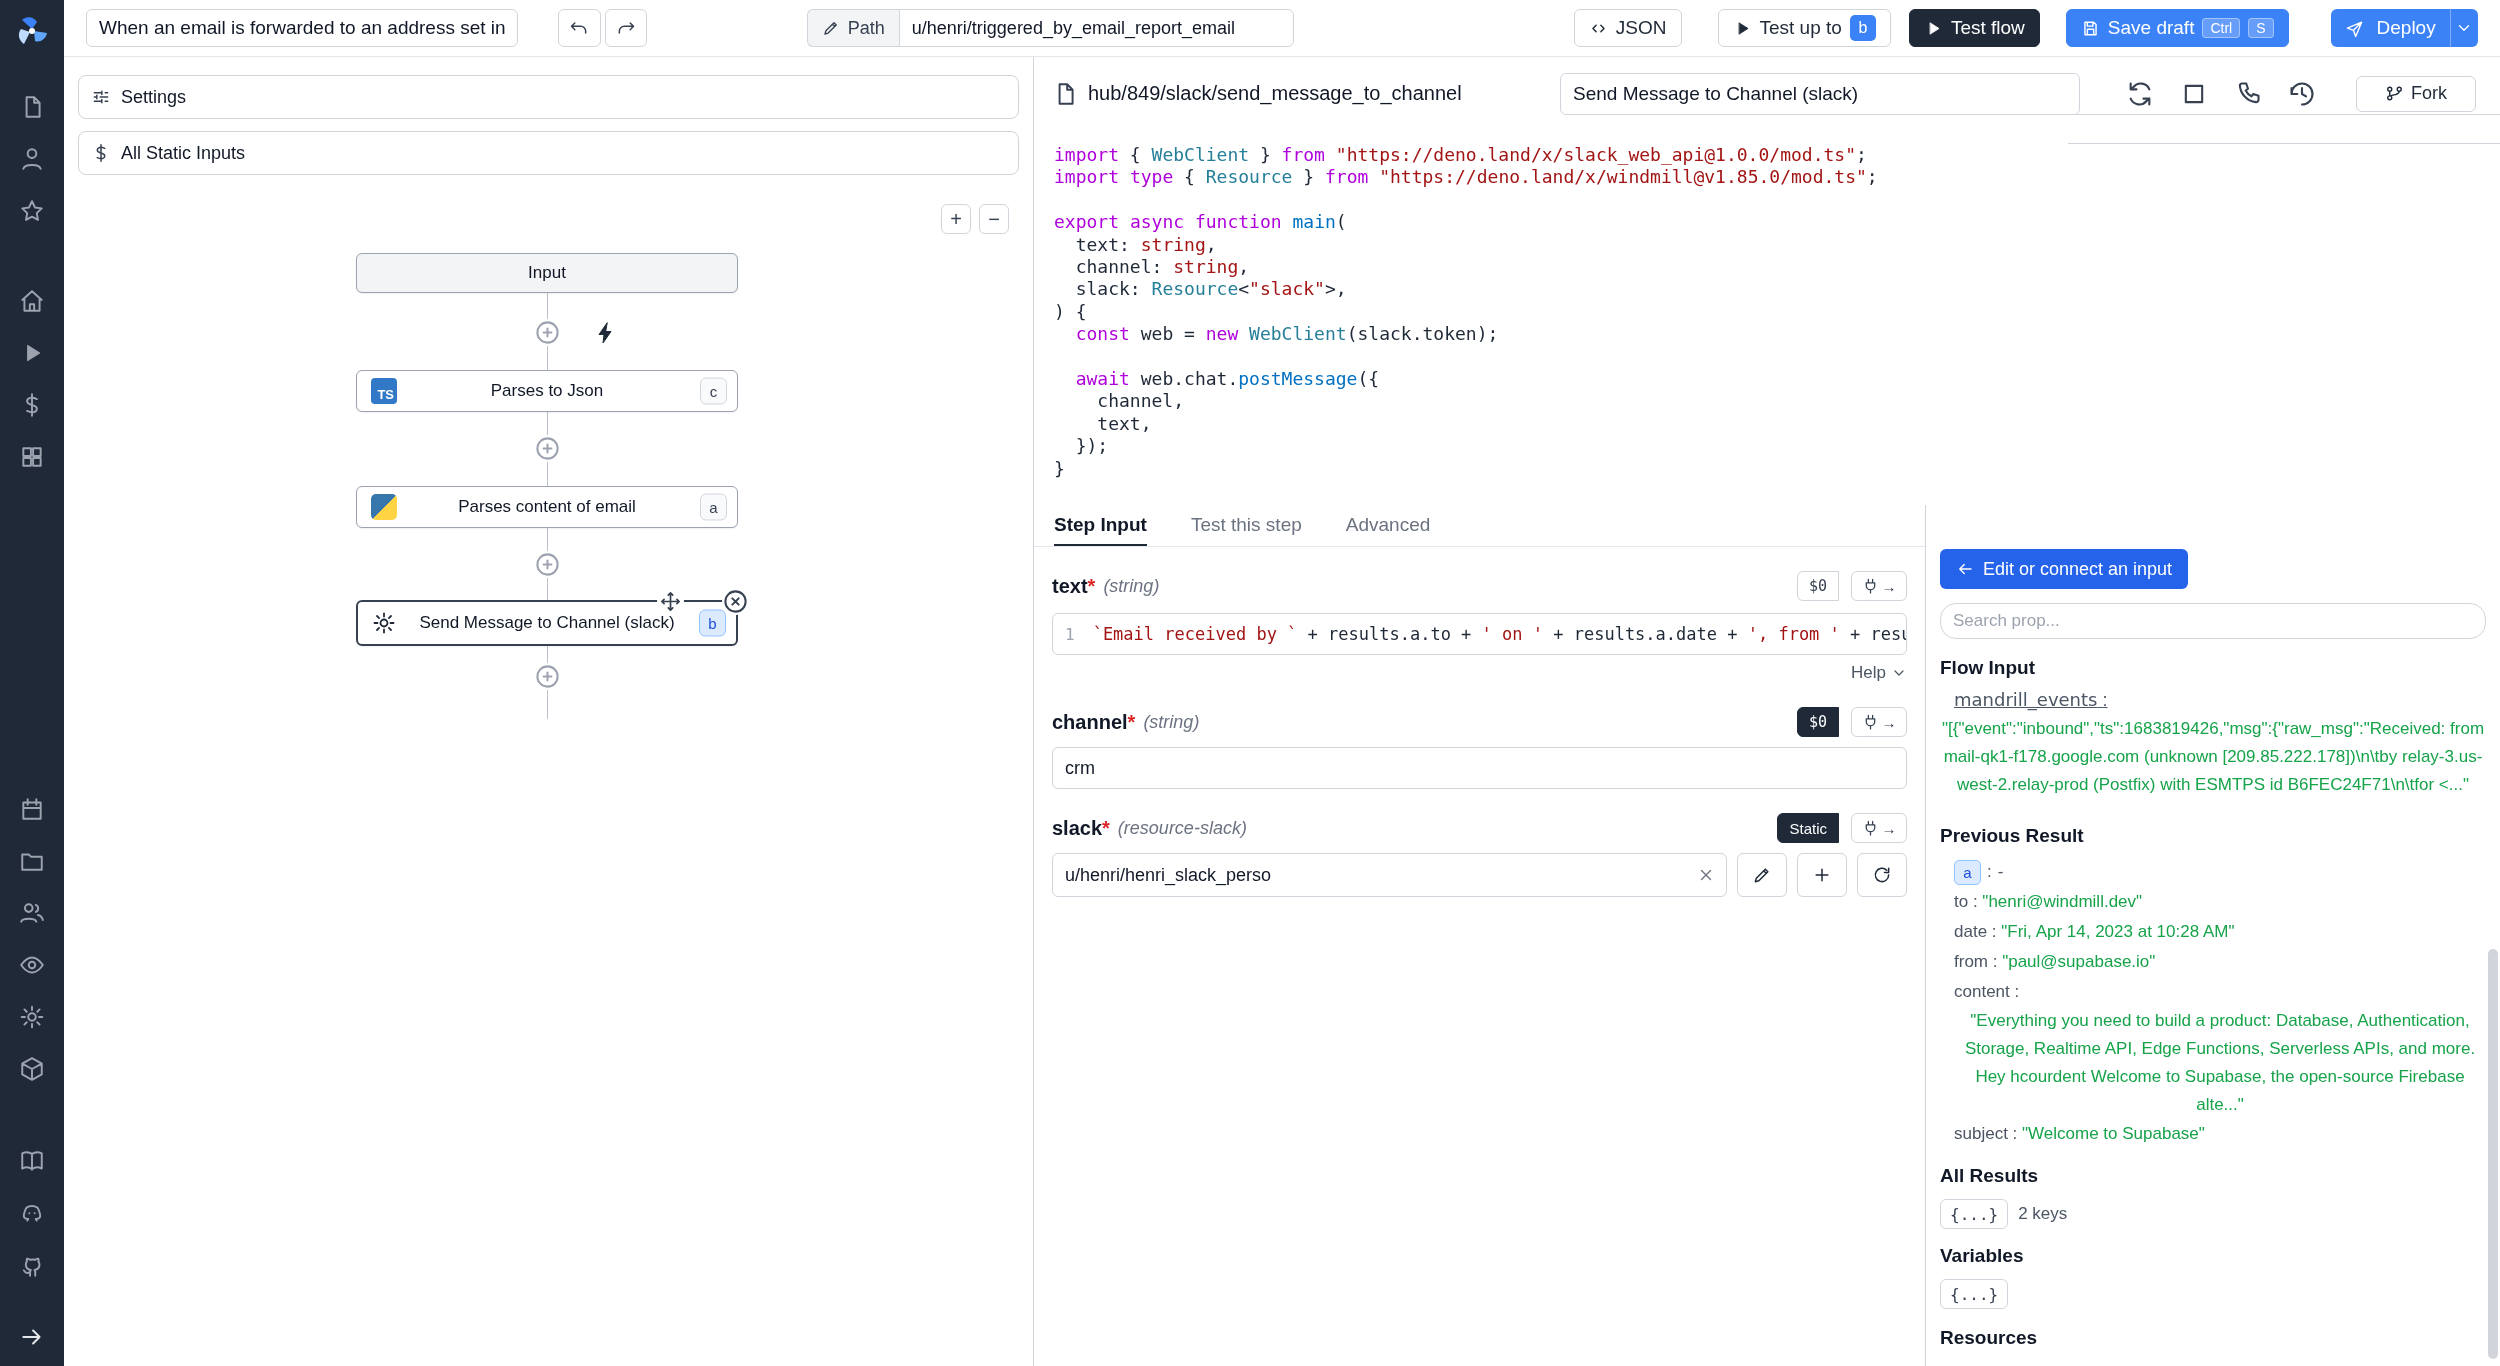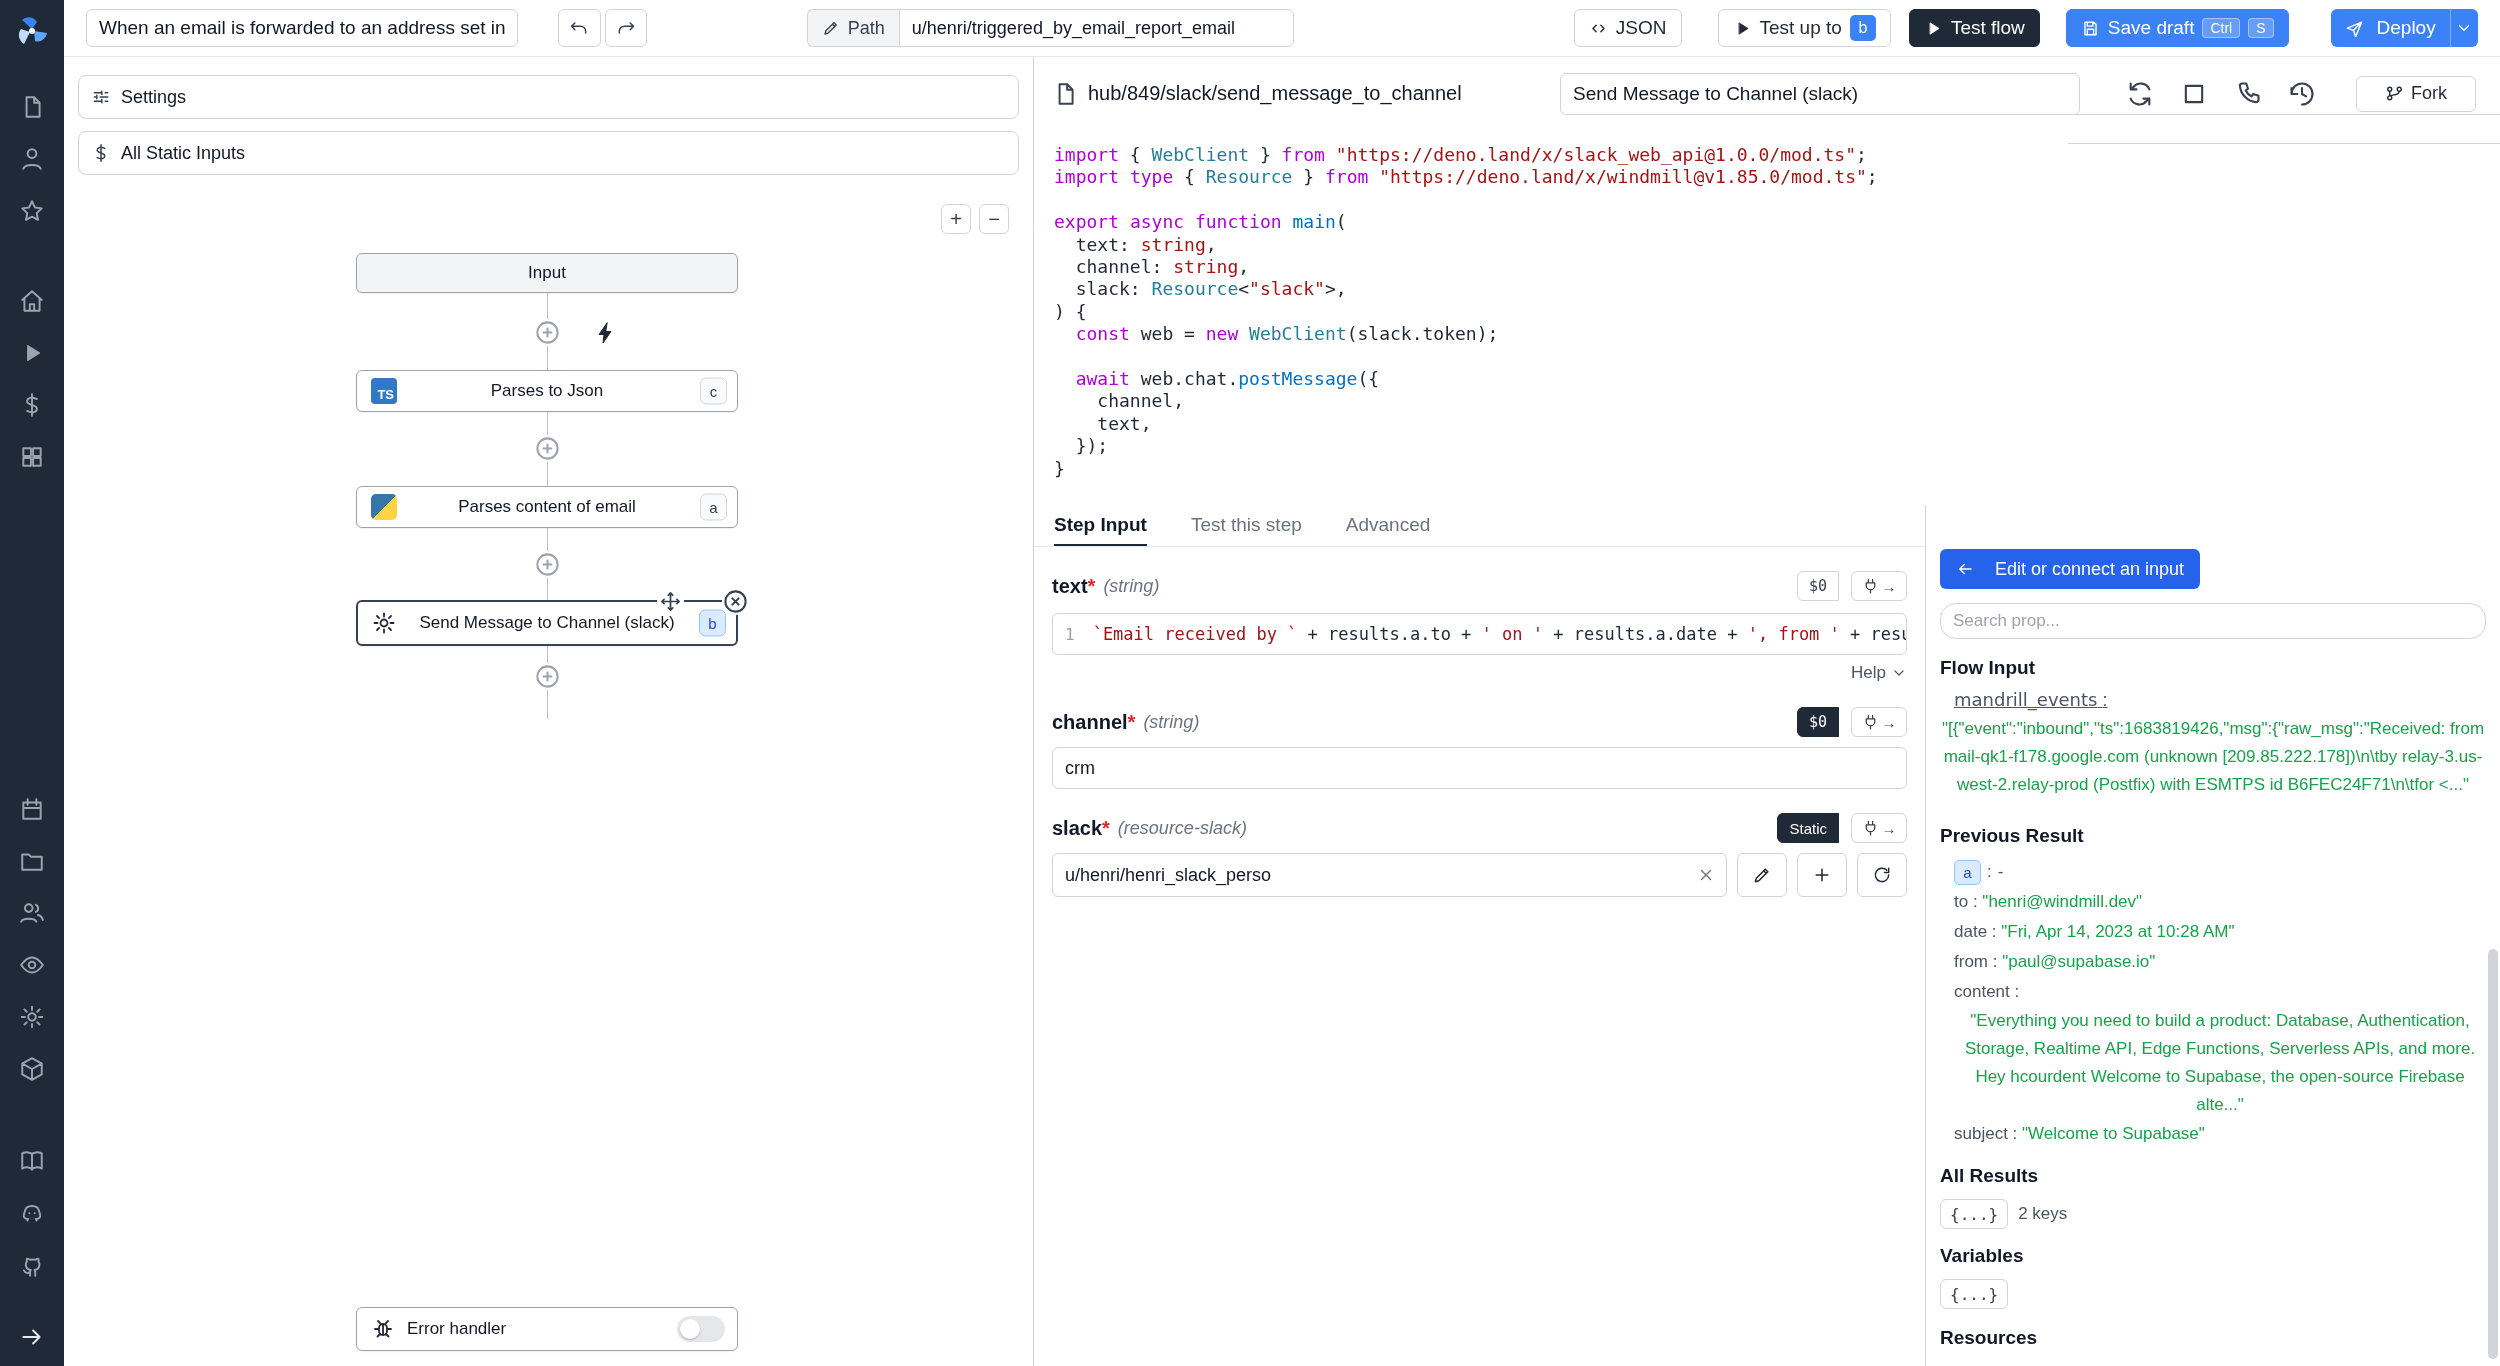--- a/index.html
+++ b/index.html
@@ -118,21 +118,21 @@
 .text-input{margin-top:10px;height:42px;border:1px solid #d1d5db;border-radius:6px;width:100%;padding:0 12px;font-size:18px;}
 .slack-row{margin-top:10px;display:flex;gap:10px;align-items:center;}
 .slack-wrap{flex:1;position:relative;}
 .slack-wrap input{width:100%;height:44px;border:1px solid #d1d5db;border-radius:6px;padding:0 40px 0 12px;font-size:18px;}
 .clear-x{position:absolute;right:12px;top:50%;transform:translateY(-50%);width:18px;height:18px;color:#6b7280;cursor:pointer;}
 .mini-btn{width:50px;height:44px;border:1px solid #d1d5db;border-radius:6px;display:flex;align-items:center;justify-content:center;color:#1f2937;background:#fff;cursor:pointer;flex:none;}
 .mini-btn .ic{width:20px;height:20px;}
 
 
 .props-col{width:574px;padding:0 14px;position:relative;overflow:hidden;}
-.edit-btn{margin-top:44px;height:40px;display:inline-flex;align-items:center;gap:21px;background:#2563eb;color:#fff;border-radius:6px;padding:0 16px;font-size:18px;cursor:pointer;}
+.edit-btn{margin-top:44px;height:40px;display:inline-flex;align-items:center;gap:9px;background:#2563eb;color:#fff;border-radius:6px;padding:0 16px;font-size:18px;cursor:pointer;}
 .edit-btn .ic{width:18px;height:18px;}
 .search-prop{margin-top:14px;width:100%;height:36px;border:1px solid #d1d5db;border-radius:16px;padding:0 12px;font-size:17px;}
 .sec-title{font-size:19px;font-weight:bold;color:#111827;}
 .mt18{margin-top:18px;}.mt26{margin-top:26px;}.mt16{margin-top:16px;}
 .prop-key-row{margin-top:10px;padding-left:14px;font-size:18px;color:#4b5563;cursor:pointer;text-decoration:underline;}
 .pkey{font-family:"DejaVu Sans",sans-serif;}
 .json-val{margin-top:4px;color:#16a34a;font-size:17px;line-height:28px;text-align:center;cursor:pointer;}
 .a-row{margin-top:10px;padding-left:14px;height:30px;display:flex;align-items:center;gap:6px;font-size:17px;color:#4b5563;cursor:pointer;}
 .a-chip{display:inline-flex;align-items:center;justify-content:center;min-width:27px;height:25px;border:1px solid #93c5fd;background:#dbeafe;color:#1d4ed8;border-radius:5px;font-size:15px;}
 .pr-row{padding-left:14px;line-height:30px;font-size:17px;color:#4b5563;cursor:pointer;}
@@ -415,29 +415,20 @@
         </span>
     </div>
 
     <div class="insert ins4 ic">
         <svg viewBox="0 0 24 24" fill="none" stroke="currentColor" stroke-width="1.8" stroke-linecap="round" stroke-linejoin="round">
           <path d="M12 21a9 9 0 1 0 0-18 9 9 0 0 0 0 18z M12 8.5v7 M8.5 12h7"></path>
         </svg>
       </div>
 
 
-    <div class="node node-err">
-      <span class="bug-icon ic">
-          <svg viewBox="0 0 24 24" fill="none" stroke="currentColor" stroke-width="1.8" stroke-linecap="round" stroke-linejoin="round">
-            <path d="M12 7a4 4 0 0 1 4 4v3a4 4 0 0 1-8 0v-3a4 4 0 0 1 4-4z M9 6L7 4 M15 6l2-2 M8 12H4 M20 12h-4 M9 17l-2.5 2.5 M15 17l2.5 2.5 M12 7v11"></path>
-          </svg>
-        </span>
-      <span>Error handler</span>
-      <span class="toggle"></span>
-    </div>
   </div>
 </div>
 
 <div class="right">
   <div class="step-header">
     <span class="hdr-doc ic">
         <svg viewBox="0 0 24 24" fill="none" stroke="currentColor" stroke-width="1.8" stroke-linecap="round" stroke-linejoin="round">
           <path d="M7 3h7l5 5v13H7z M14 3v5h5"></path>
         </svg>
       </span>

